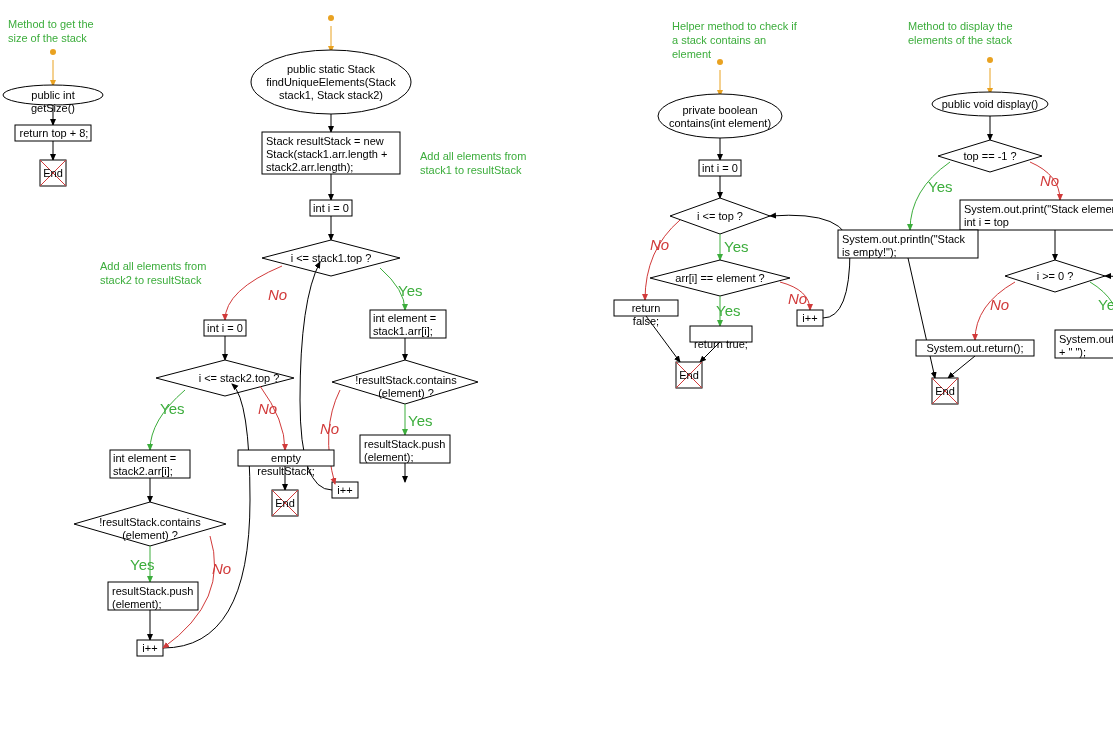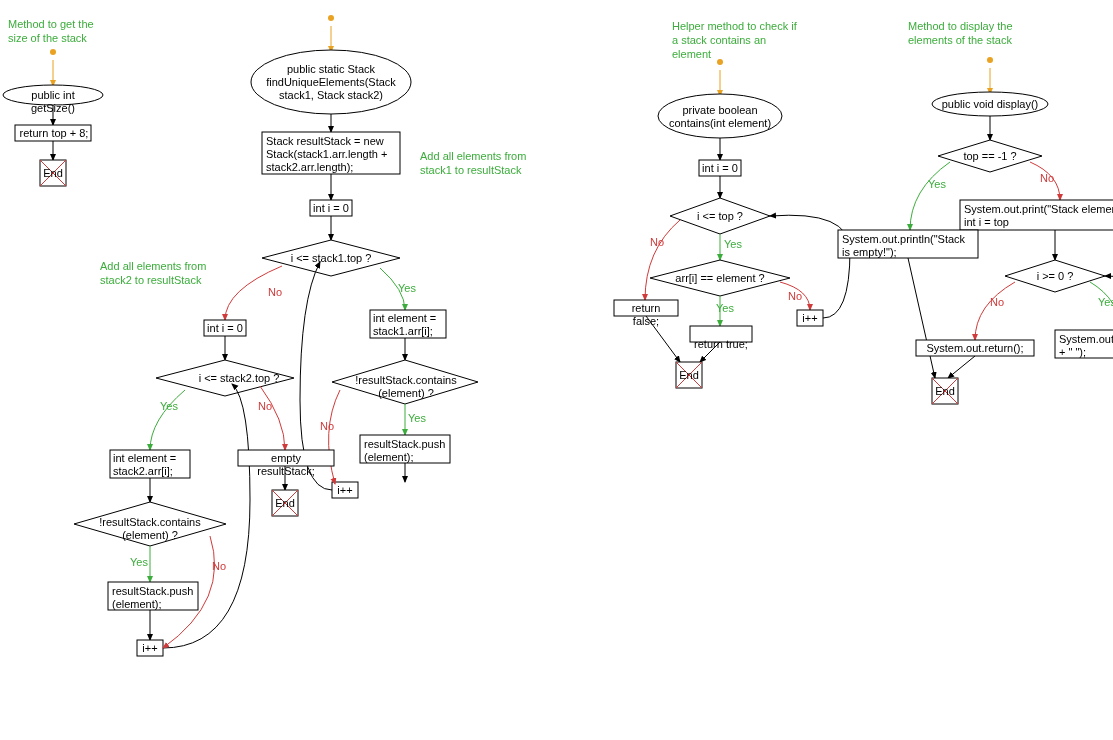--- a/index.html
+++ b/index.html
@@ -21,24 +21,24 @@
     text-align: center;
   }
   .comment {
     position: absolute;
     font-size: 11px;
     line-height: 1.25;
     color: #3cad3c;
   }
   .edge-label {
     position: absolute;
-    font-size: 11px;
+    font-size: 15px;
   }
   .yes { color: #3cad3c; }
-  .no  { color: #d13a3a; }
+  .no  { color: #d13a3a; font-style: italic; }
   .rect { fill: #fff; stroke: #000; stroke-width: 1; }
   .ellipse { fill: #fff; stroke: #000; stroke-width: 1; }
   .diamond { fill: #fff; stroke: #000; stroke-width: 1; }
   .end-outer { fill: #fff; stroke: #000; stroke-width: 1; }
   .end-inner { fill: none; stroke: #d13a3a; stroke-width: 1; }
   .arrow { stroke: #000; stroke-width: 1; fill: none; marker-end: url(#arrowhead); }
   .arrow-start { stroke: #e9a221; stroke-width: 1; fill: none; marker-end: url(#arrowhead-orange); }
   .arrow-yes { stroke: #3cad3c; stroke-width: 1; fill: none; marker-end: url(#arrowhead-green); }
   .arrow-no  { stroke: #d13a3a; stroke-width: 1; fill: none; marker-end: url(#arrowhead-red); }
 </style>

